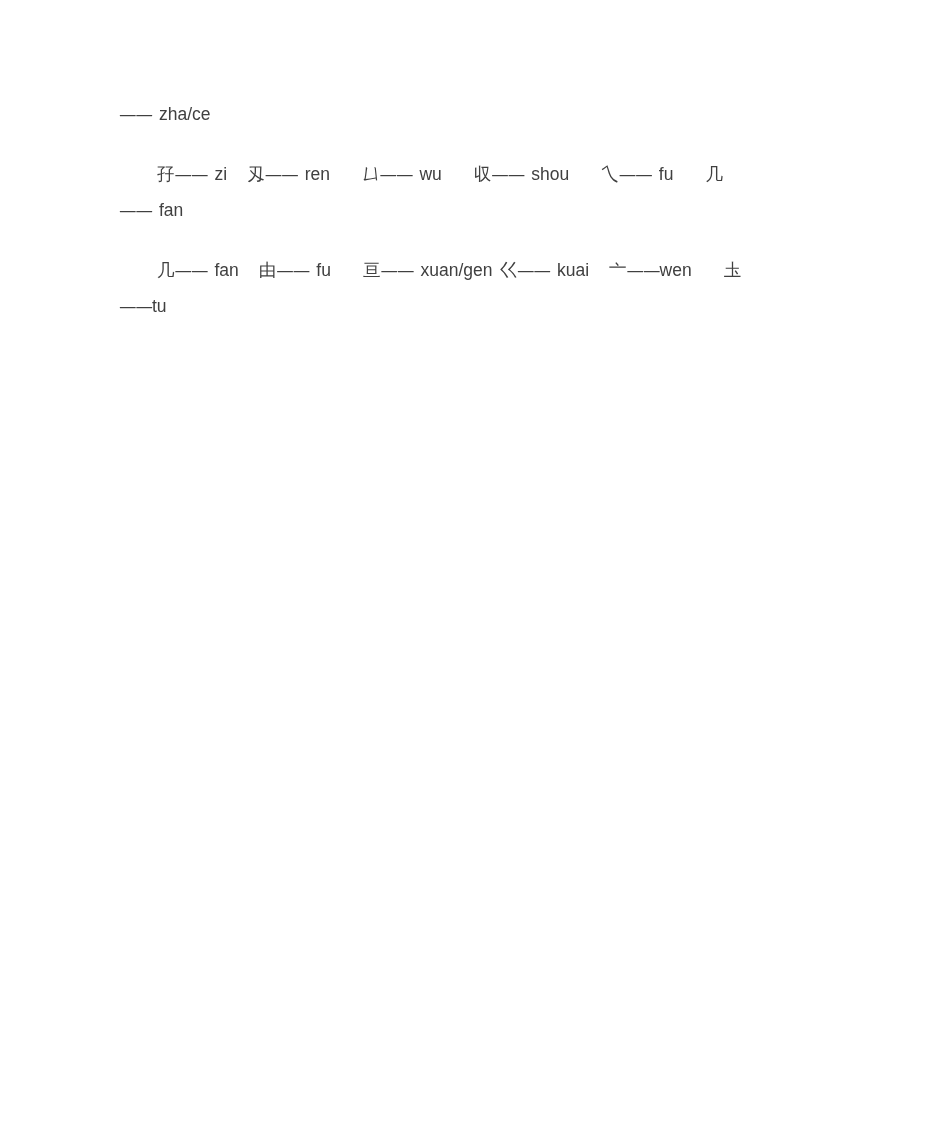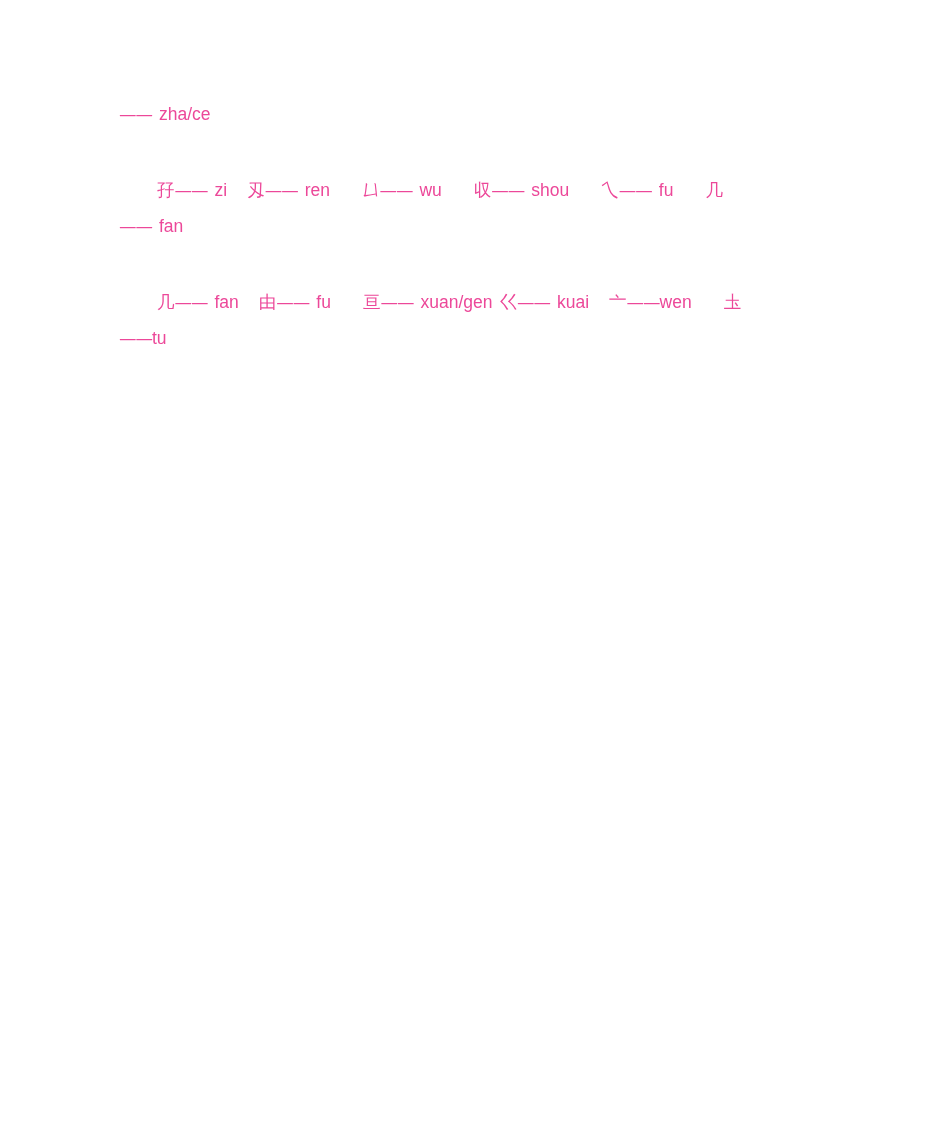--- a/index.html
+++ b/index.html
@@ -24,27 +24,27 @@
   }
   .content {
     position: absolute;
     left: 119px;
     top: 96px;
     width: 722px;
   }
   .para {
     font-size: 17.5px;
     line-height: 36px;
-    color: #ec4899;
+    color: #404040;
     margin: 0;
     text-align: left;
     word-spacing: 0px;
   }
   .para + .para {
-    margin-top: 40px;
+    margin-top: 24px;
   }
   .indent {
     display: inline-block;
     width: 38px;
   }
   .cjk {
     font-family: "DejaVu Sans", "Liberation Sans", sans-serif;
     font-size: 17.5px;
     letter-spacing: 0;
   }

